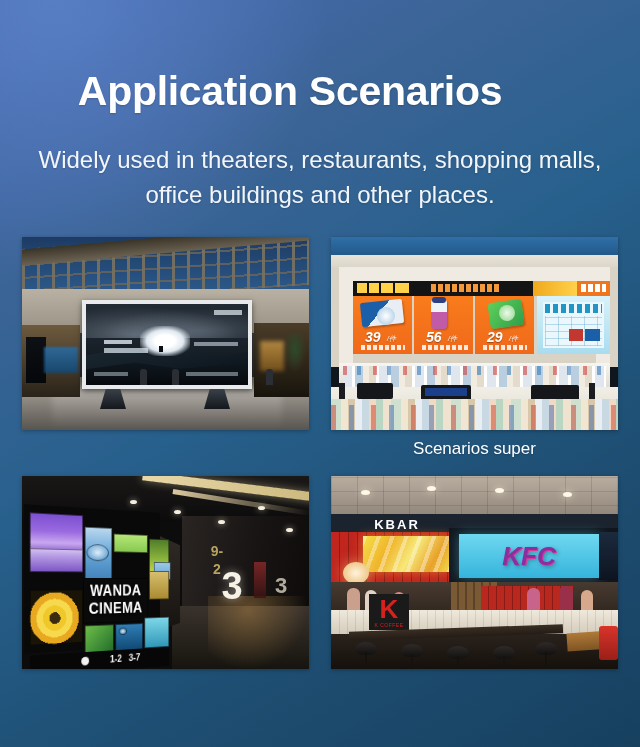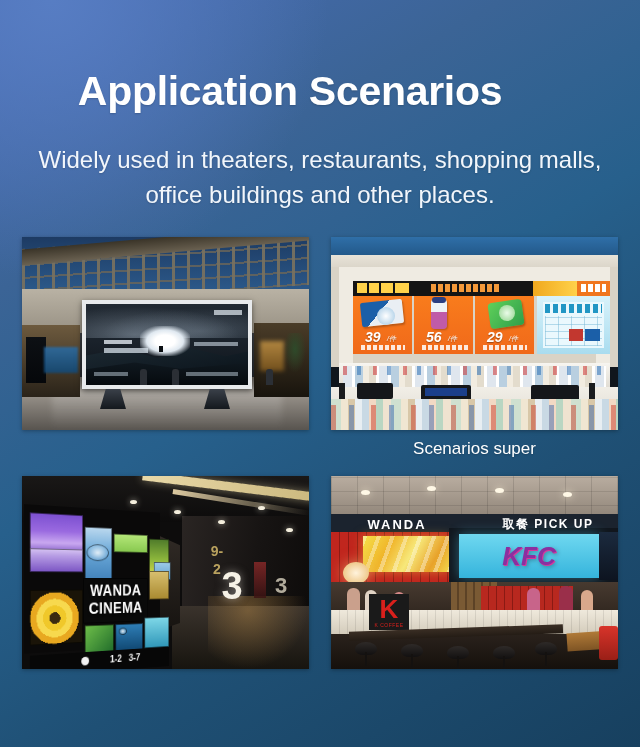--- a/index.html
+++ b/index.html
@@ -466,22 +466,21 @@
           <div class="rs-spot" style="left:164px;top:12px"></div>
           <div class="rs-spot" style="left:232px;top:16px"></div>
           <div class="l rs-band"></div>
           <div class="l rs-redw"></div>
           <div class="l rs-ledL"></div>
           <div class="l rs-ledLs"></div>
           <div class="l rs-dark"></div>
           <div class="l rs-ledR"></div>
           <div class="l rs-kfc">KFC</div>
           <div class="l rs-ledRr"></div>
-          <div class="l rs-kbar">WANDA</div>
-          <div class="l rs-pick">取餐 PICK UP</div>
+          <div class="l rs-kbar">KBAR</div>
           <div class="l rs-lamp"></div>
           <div class="l rs-mid"></div>
           <div class="l rs-wood"></div>
           <div class="l rs-redc"></div>
           <div class="rs-ppl" style="left:16px;top:112px;width:13px;height:26px;background:#caa08c"></div>
           <div class="rs-ppl" style="left:34px;top:114px;width:12px;height:24px;background:#e0d2c4"></div>
           <div class="rs-ppl" style="left:62px;top:116px;width:12px;height:22px;background:#d88a8a"></div>
           <div class="rs-ppl" style="left:196px;top:112px;width:13px;height:26px;background:#c8648a"></div>
           <div class="rs-ppl" style="left:228px;top:110px;width:14px;height:28px;background:#9a2f4a"></div>
           <div class="rs-ppl" style="left:250px;top:114px;width:12px;height:24px;background:#d8a88c"></div>

